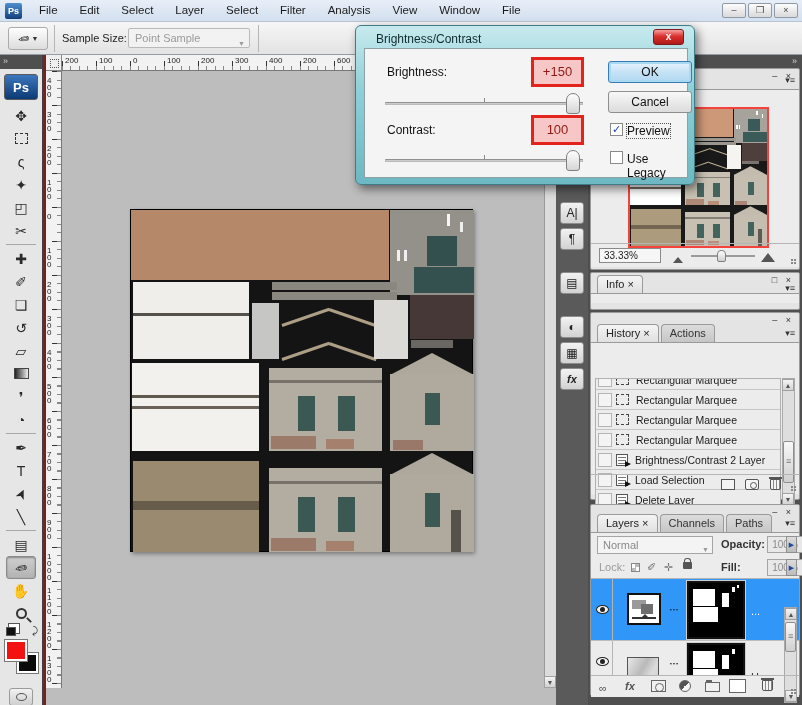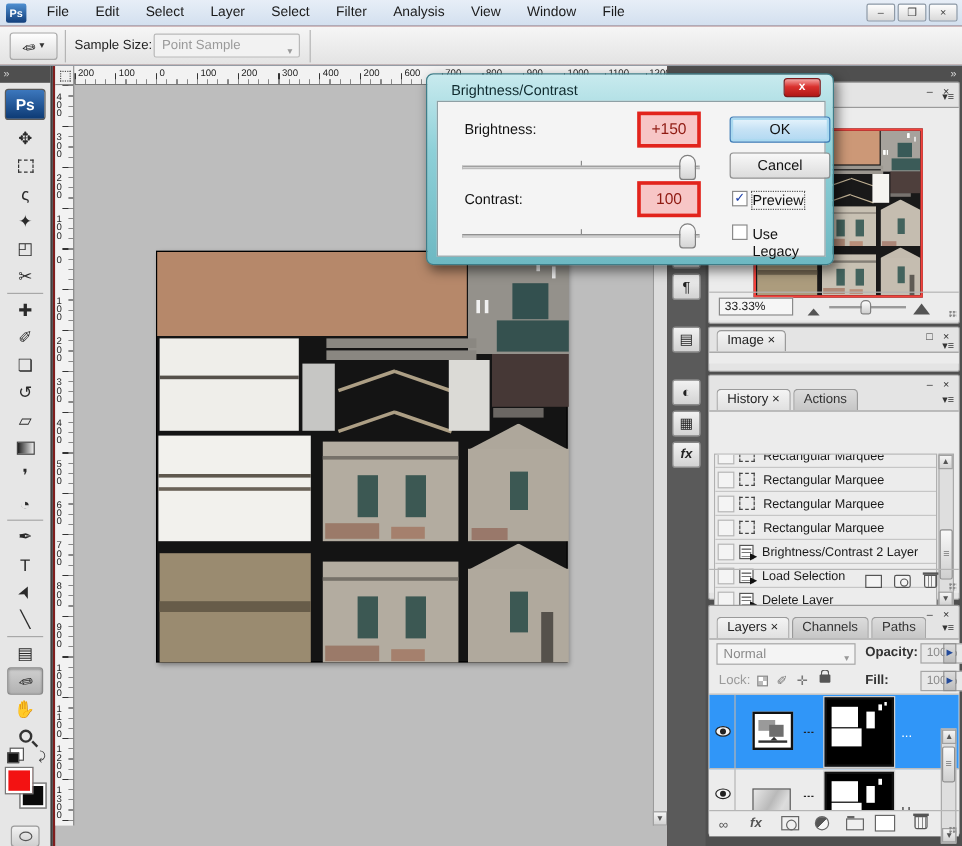--- a/index.html
+++ b/index.html
@@ -190,21 +190,21 @@
   .lmini { position:absolute; top:4px; font-size:11px; color:#555; }
   .lmini.box { width:15px; height:12px; border:1px solid #666; background:#f0f0f0; }
   .lmini.circ::after { content:""; position:absolute; left:3px; top:2px; width:7px; height:7px; border:1px solid #666; border-radius:50%; }
   .lmini.half { width:12px; height:12px; border:1px solid #666; border-radius:50%; background:linear-gradient(135deg,#555 50%,#f6f6f6 50%); }
   .lmini.folder { width:15px; height:10px; border:1px solid #666; background:#f0f0f0; top:6px; }
   .lmini.folder::before { content:""; position:absolute; left:0; top:-3px; width:6px; height:2px; background:#666; }
   .lmini.newpg::before { content:""; position:absolute; right:-2px; bottom:-2px; width:15px; height:12px; border:1px solid #666; background:#fff; }
 
   
   #dialog { position:absolute; left:355px; top:25px; width:340px; height:160px; border-radius:6px;
-    background:linear-gradient(#c8eaee,#8ed0d8 40%,#6db8c2); border:1px solid #3e7d88; box-shadow:3px 4px 10px rgba(0,0,0,.5);margin-top:36px; }
+    background:linear-gradient(#c8eaee,#8ed0d8 40%,#6db8c2); border:1px solid #3e7d88; box-shadow:3px 4px 10px rgba(0,0,0,.5); }
   #dlg-title { position:absolute; left:20px; top:6px; font-size:12px; color:#0f2a2e; }
   #dlg-close { position:absolute; right:10px; top:3px; width:31px; height:16px; border-radius:3px;
     background:linear-gradient(#f5a2a0,#d9312e 45%,#b01a18); border:1px solid #7e1a1c; color:#fff; font-size:10px; font-weight:bold; text-align:center; line-height:14px; }
   #dlg-body { position:absolute; left:8px; top:22px; width:324px; height:130px; background:#f4f4f4; border:1px solid #8fa0a5; }
   .dlg-label { position:absolute; font-size:12px; color:#111; }
   .red-box { position:absolute; width:53px; height:30px; border:3px solid #e2241c; background:#f7c6c6; color:#8f1a12;
     font-size:13px; text-align:center; line-height:24px; }
   .slider { position:absolute; width:198px; height:3px; background:linear-gradient(#b0b0b0,#e8e8e8); border:1px solid #bbb; border-top-color:#909090; }
   .slider::before { content:""; position:absolute; left:50%; top:-5px; width:1px; height:4px; background:#8a8a8a; }
   .slider .thumb { position:absolute; right:2px; top:-10px; width:14px; height:21px;
@@ -513,21 +513,21 @@
             </div>
           <div class="tri" id="nav-zoomin"></div>
           <div class="grip"></div>
         </div>
       </div>
     </div>
 
     <div class="panel" id="panel-info">
       <div class="panel-ctl">□ ×</div>
       <div class="tabbar">
-        <div class="tab">Image ×</div>
+        <div class="tab">Info ×</div>
         <div class="flyout" style="top:10px">▾≡</div>
       </div>
       <div class="panel-body" style="height:10px"></div>
     </div>
 
     <div class="panel" id="panel-history">
       <div class="panel-ctl">– ×</div>
       <div class="tabbar" style="margin-top:9px">
         <div class="tab">History ×</div>
         <div class="tab inactive">Actions</div>

